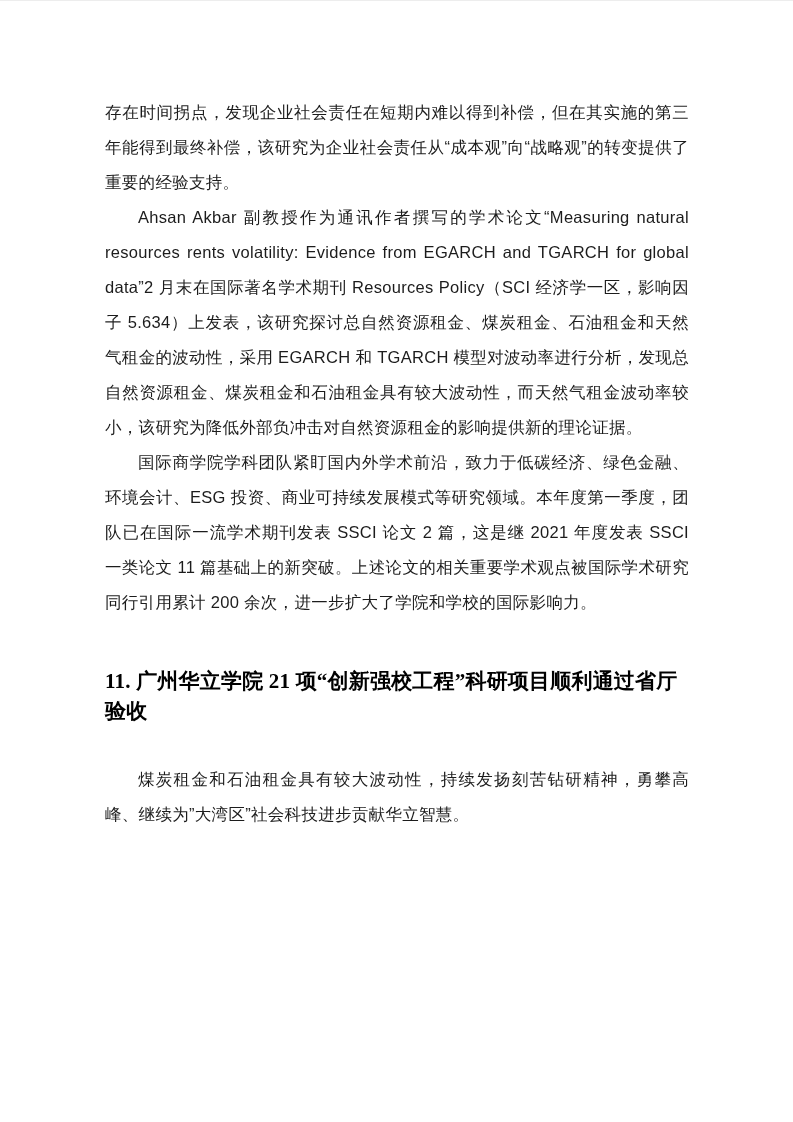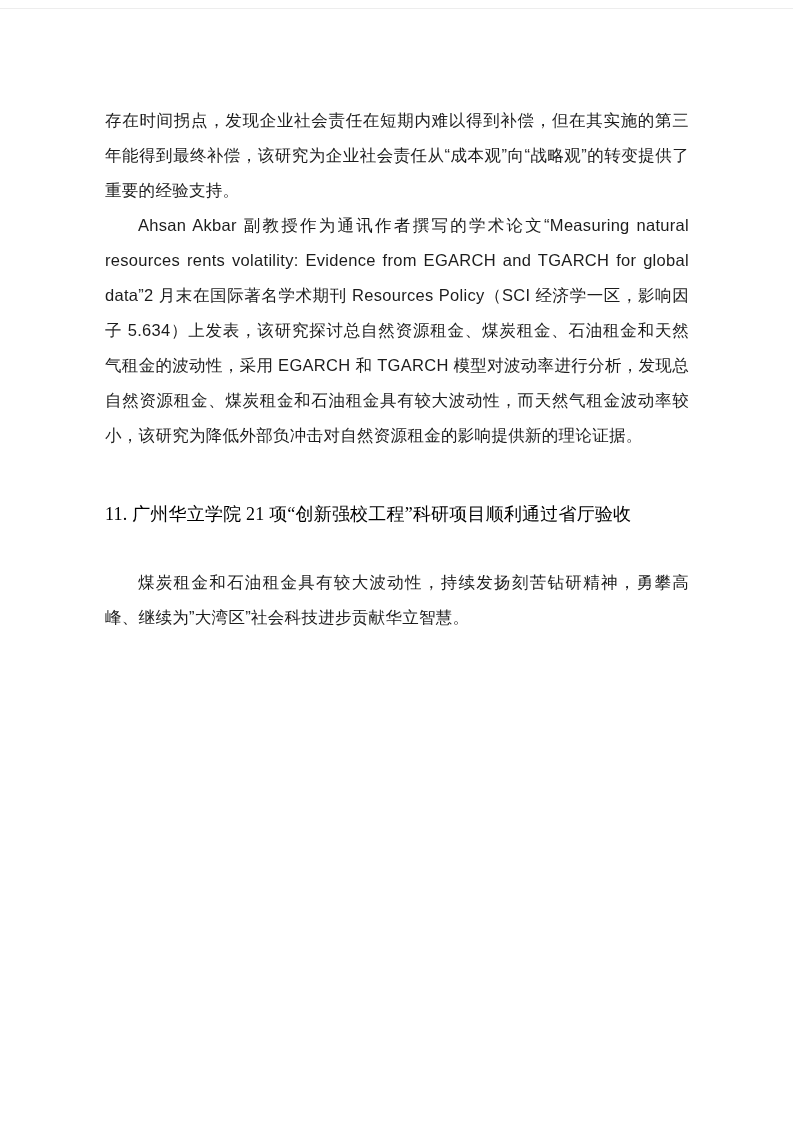--- a/index.html
+++ b/index.html
@@ -10,43 +10,42 @@
   .page {
     position: relative;
     width: 793px;
     height: 947px;
     background: #ffffff;
     box-sizing: border-box;
     border-top: 1px solid #ededed;
     overflow: hidden;
     font-family: "Liberation Sans", "DejaVu Sans", sans-serif;
     color: #1c1c1c;
-    margin-top: 8px;
   }
   .body-text {
     position: absolute;
     top: 94px;
     left: 105px;
     width: 584px;
     font-size: 16.5px;
     line-height: 35px;
     text-align: justify;
     letter-spacing: 0.3px;
   }
   .body-text p {
     margin: 0;
     text-indent: 2em;
   }
   .body-text p.continuation {
     text-indent: 0;
   }
   .section-heading {
     font-family: "Liberation Serif", "DejaVu Serif", serif;
-    font-size: 18px;
-    font-weight: 400;
+    font-size: 21px;
+    font-weight: 700;
     color: #000000;
     line-height: 30px;
     margin: 46px 0 36px 0;
     text-indent: 0 !important;
     letter-spacing: 0.2px;
     text-align: left;
   }
   .page-number {
     position: absolute;
     left: 0;
@@ -58,17 +57,18 @@
     font-family: "Liberation Sans", "DejaVu Sans", sans-serif;
   }
 </style>
 </head>
 <body>
 
 <div class="page">
   <div class="body-text">
     <p class="continuation">存在时间拐点，发现企业社会责任在短期内难以得到补偿，但在其实施的第三年能得到最终补偿，该研究为企业社会责任从“成本观”向“战略观”的转变提供了重要的经验支持。</p>
     <p>Ahsan Akbar 副教授作为通讯作者撰写的学术论文“Measuring natural resources rents volatility: Evidence from EGARCH and TGARCH for global data”2 月末在国际著名学术期刊 Resources Policy（SCI 经济学一区，影响因子 5.634）上发表，该研究探讨总自然资源租金、煤炭租金、石油租金和天然气租金的波动性，采用 EGARCH 和 TGARCH 模型对波动率进行分析，发现总自然资源租金、煤炭租金和石油租金具有较大波动性，而天然气租金波动率较小，该研究为降低外部负冲击对自然资源租金的影响提供新的理论证据。</p>
+    <p>国际商学院学科团队紧盯国内外学术前沿，致力于低碳经济、绿色金融、环境会计、ESG 投资、商业可持续发展模式等研究领域。本年度第一季度，团队已在国际一流学术期刊发表 SSCI 论文 2 篇，这是继 2021 年度发表 SSCI 一类论文 11 篇基础上的新突破。上述论文的相关重要学术观点被国际学术研究同行引用累计 200 余次，进一步扩大了学院和学校的国际影响力。</p>
     <h2 class="section-heading">11. 广州华立学院 21 项“创新强校工程”科研项目顺利通过省厅验收</h2>
     <p>煤炭租金和石油租金具有较大波动性，持续发扬刻苦钻研精神，勇攀高峰、继续为”大湾区”社会科技进步贡献华立智慧。</p>
   </div>
   <div class="page-number">10</div>
 </div>
 
 </body></html>

